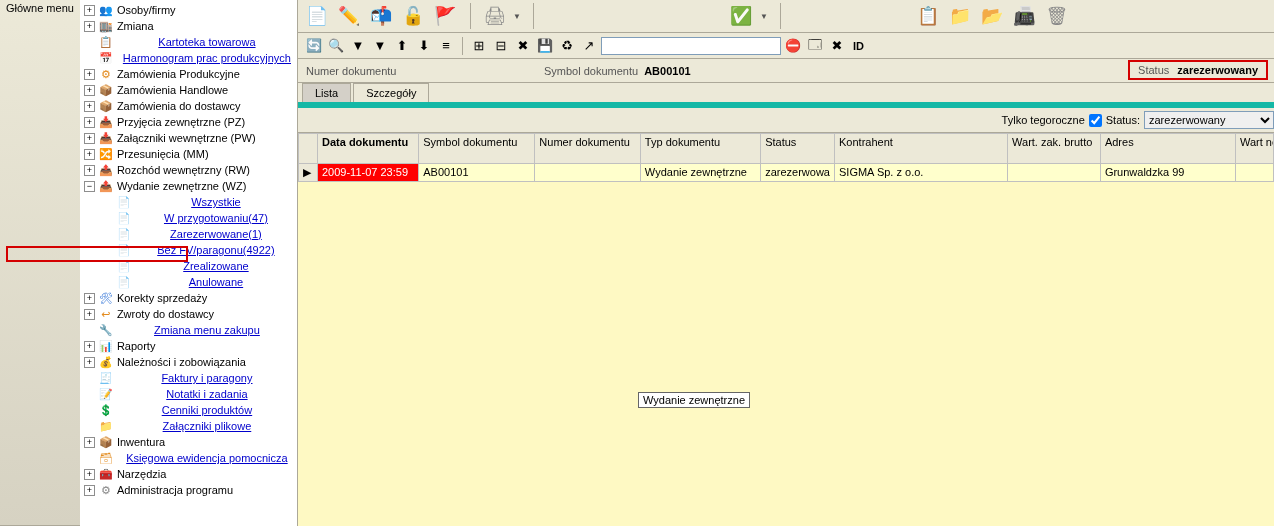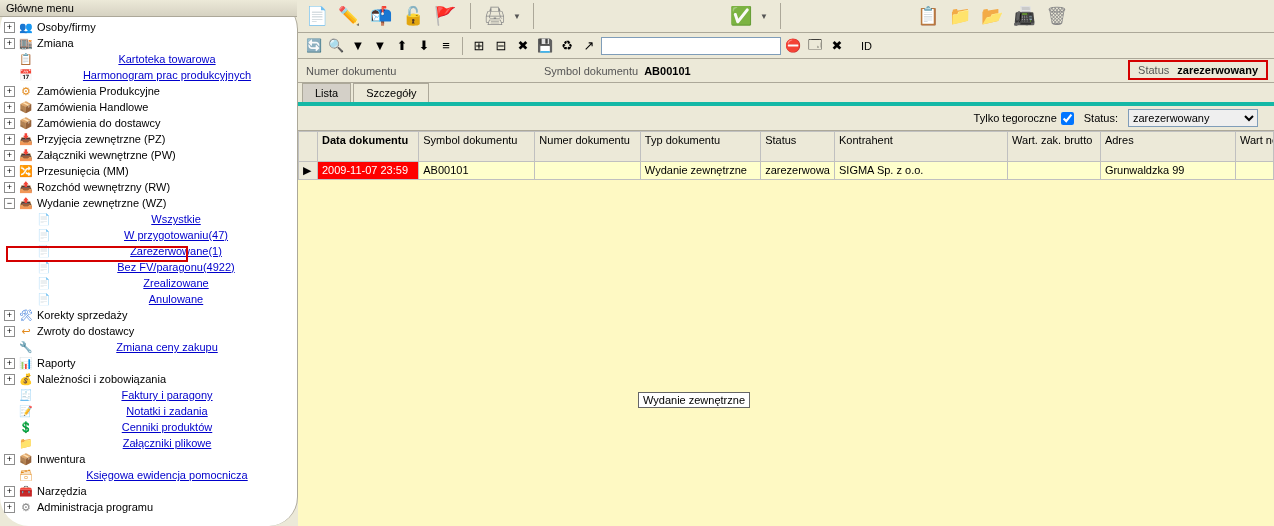--- a/index.html
+++ b/index.html
@@ -1,17 +1,17 @@
 <!DOCTYPE html>
 <html><head>
 <meta charset="utf-8">
 <style>
 * { box-sizing: border-box; margin: 0; padding: 0; }
 body { font-family: Tahoma, Arial, sans-serif; font-size: 11px; background: #ece9d8; color: #000; width: 1274px; height: 526px; overflow: hidden; display: flex; }
-.sidebar { width: 298px; border-right: 1px solid #aca899; background: #fff; display: flex; flex-direction: column; border-radius: 29px; }
+.sidebar { width: 298px; border-right: 1px solid #aca899; background: #fff; display: flex; flex-direction: row; }
 .sidebar-header { background: linear-gradient(#ece9d8,#d6d2c2); border-bottom: 1px solid #aca899; padding: 2px 6px; font-size: 11px; }
 .tree { flex: 1; overflow: auto; padding: 2px 0; }
 .tree-item { display: flex; align-items: center; height: 16px; white-space: nowrap; cursor: default; }
 .tree-item .expander { width: 11px; height: 11px; border: 1px solid #8e8e8e; background: #fff; color: #000; font-size: 9px; line-height: 8px; text-align: center; margin-right: 3px; flex-shrink: 0; }
 .tree-item .expander.empty { border: none; background: transparent; }
 .tree-item .icon { width: 16px; height: 16px; margin-right: 3px; flex-shrink: 0; display: inline-flex; align-items: center; justify-content: center; font-size: 11px; }
 .tree-item .lbl { flex: 1; }
 .tree-item .lbl.link { color: #0000cc; text-decoration: underline; text-align: center; }
 .d0 { padding-left: 4px; }
 .d1 { padding-left: 22px; }
@@ -24,24 +24,24 @@
 .tbtn { width: 28px; height: 28px; display: inline-flex; align-items: center; justify-content: center; font-size: 18px; border: 1px solid transparent; }
 .tbtn.small { width: 20px; height: 20px; font-size: 13px; }
 .drop { width: 10px; font-size: 8px; color: #555; align-self: center; }
 .toolbar2 { display: flex; align-items: center; padding: 2px 6px; gap: 2px; border-bottom: 1px solid #aca899; height: 26px; }
 .toolbar2 input.search { width: 180px; height: 18px; border: 1px solid #7f9db9; padding: 0 2px; }
 .infobar { display: flex; align-items: center; padding: 4px 8px; gap: 8px; background: #ece9d8; border-bottom: 1px solid #aca899; position: relative; height: 24px; }
 .infobar .grp { display: flex; align-items: center; gap: 6px; }
 .infobar .lblg { color: #555; }
 .infobar .valg { font-weight: bold; }
 .infobar .status-box { position: absolute; right: 6px; top: 1px; border: 2px solid #d40000; padding: 2px 8px; display: flex; gap: 8px; align-items: center; height: 20px; }
-.tabs { display: flex; background: #ece9d8; border-bottom: 4px solid #14b8a6; padding-left: 4px; }
+.tabs { display: flex; background: #ece9d8; border-bottom: 6px solid #14b8a6; padding-left: 4px; }
 .tab { padding: 3px 12px; border: 1px solid #aca899; border-bottom: none; background: #ece9d8; margin-right: 2px; cursor: default; }
 .tab.active { background: #d4d0c8; }
-.filterbar { display: flex; justify-content: flex-end; align-items: center; gap: 10px; padding: 3px 16px; background: #ece9d8; border-bottom: 1px solid #aca899; }
+.filterbar { display: flex; justify-content: flex-end; align-items: center; gap: 4px; padding: 3px 0; background: #ece9d8; border-bottom: 1px solid #aca899; }
 .filterbar label { display: flex; align-items: center; gap: 4px; }
 .filterbar select { border: 1px solid #7f9db9; height: 18px; font-size: 11px; width: 130px; }
 .filterbar input[type=checkbox] { }
 .grid { flex: 1; background: #fef9c3; overflow: auto; position: relative; }
 table.g { border-collapse: collapse; width: 100%; table-layout: fixed; }
 table.g th, table.g td { border: 1px solid #c0c0c0; padding: 2px 4px; text-align: left; vertical-align: top; font-size: 11px; overflow: hidden; white-space: nowrap; }
 table.g th { background: #ece9d8; font-weight: normal; height: 30px; }
 table.g th.bold { font-weight: bold; }
 .rowmark { width: 14px; text-align: center; background: #ece9d8; }
 .sel-cell { background: #ff0000; color: #fff; }
@@ -170,21 +170,21 @@
         <span class="lbl">Korekty sprzedaży</span>
       </div>
       <div class="tree-item d0">
         <span class="expander">+</span>
         <span class="icon ic-orange">↩</span>
         <span class="lbl">Zwroty do dostawcy</span>
       </div>
       <div class="tree-item d0">
         <span class="expander empty"></span>
         <span class="icon ic-orange">🔧</span>
-        <span class="lbl link">Zmiana ceny zakupu</span>
+        <span class="lbl link">Zmiana menu zakupu</span>
       </div>
       <div class="tree-item d0">
         <span class="expander">+</span>
         <span class="icon ic-blue">📊</span>
         <span class="lbl">Raporty</span>
       </div>
       <div class="tree-item d0">
         <span class="expander">+</span>
         <span class="icon ic-orange">💰</span>
         <span class="lbl">Należności i zobowiązania</span>
@@ -267,21 +267,21 @@
       <span class="tbtn small">⊞</span>
       <span class="tbtn small">⊟</span>
       <span class="tbtn small">✖</span>
       <span class="tbtn small">💾</span>
       <span class="tbtn small">♻</span>
       <span class="tbtn small">↗</span>
       <input type="text" class="search" style="">
       <span class="tbtn small">⛔</span>
       <span class="tbtn small">🗔</span>
       <span class="tbtn small">✖</span>
-      <span class="" style="font-weight: normal; margin-left: 12px;">ID</span>
+      <span class="" style="font-weight: bold; margin-left: 4px;">ID</span>
     </div>
 
   <div class="infobar">
     <div class="grp" style="min-width:230px">
       <span class="lblg">Numer dokumentu</span>
       <span class="valg"></span>
     </div>
     <div class="grp">
       <span class="lblg">Symbol dokumentu</span>
       <span class="valg">AB00101</span>

